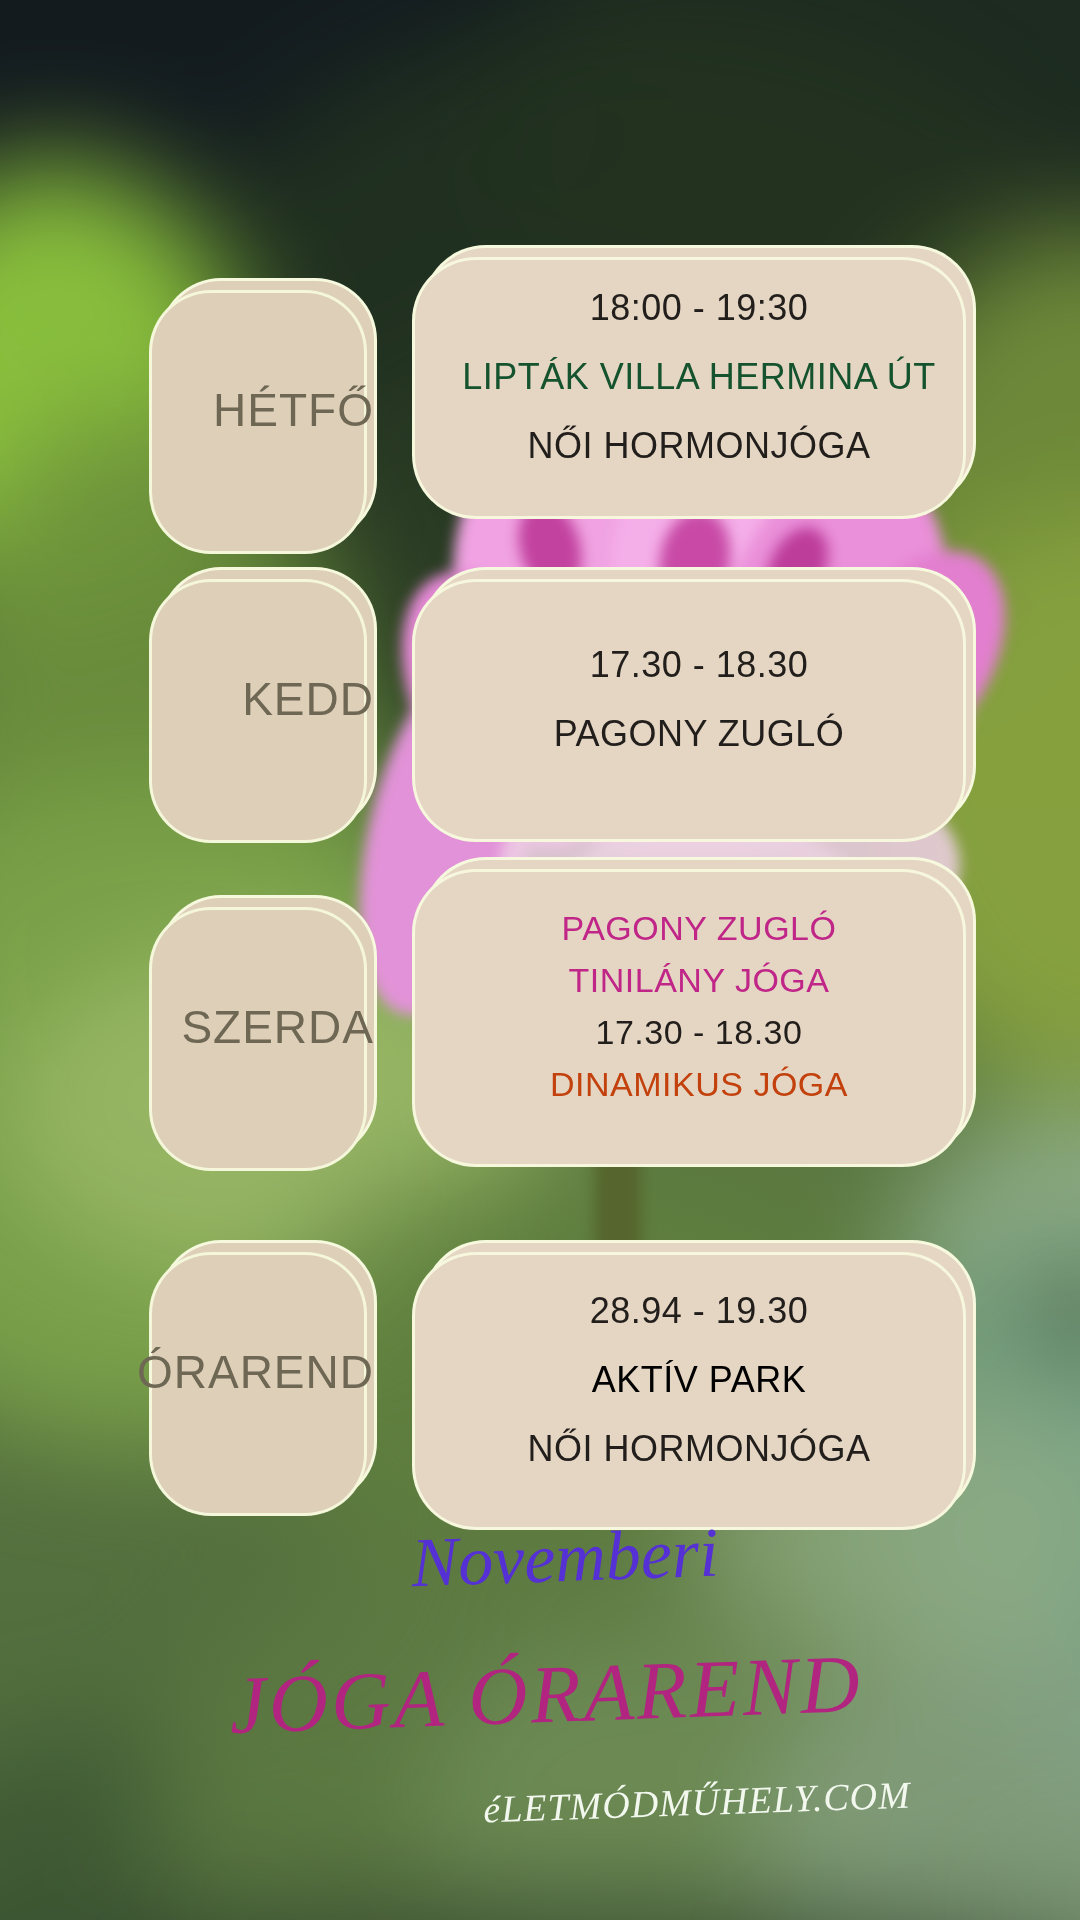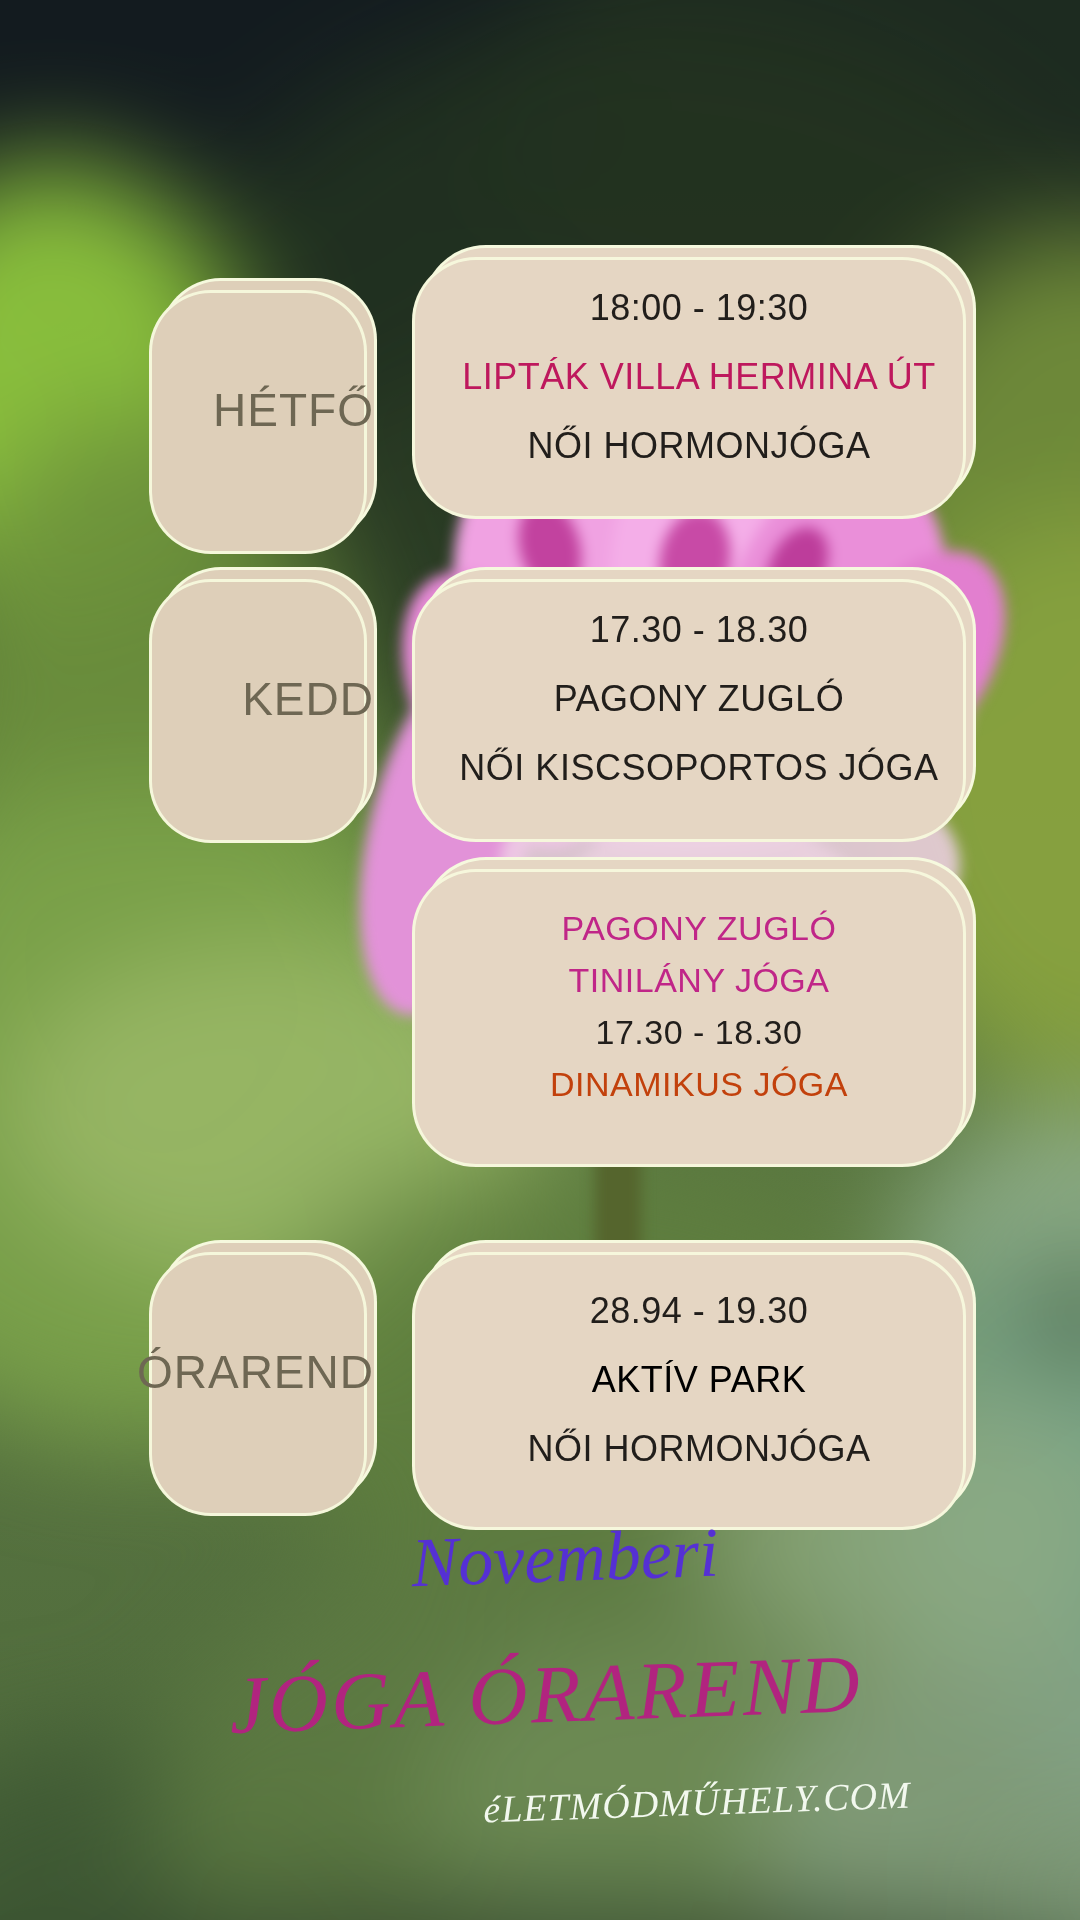--- a/index.html
+++ b/index.html
@@ -112,33 +112,35 @@
       <div class="petal pPale2"></div>
       <div class="petal stem"></div>
     </div>
   </div>
 
   <div class="daybox db1">
     <span class="day">HÉTFŐ</span>
   </div>
   <div class="card c1">
       <div class="line" style="color: rgb(33, 30, 27);">18:00 - 19:30</div>
-      <div class="line" style="color: #be185d;">LIPTÁK VILLA HERMINA ÚT</div>
+      <div class="line" style="color: #14532d;">LIPTÁK VILLA HERMINA ÚT</div>
       <div class="line" style="color: rgb(33, 30, 27);">NŐI HORMONJÓGA</div>
     </div>
 
   <div class="daybox db2">
     <span class="day">KEDD</span>
   </div>
   <div class="card c2">
       <div class="line" style="color: rgb(33, 30, 27);">17.30 - 18.30</div>
       <div class="line" style="color: rgb(33, 30, 27);">PAGONY ZUGLÓ</div>
-      <div class="line" style="color: rgb(33, 30, 27);">NŐI KISCSOPORTOS JÓGA</div>
     </div>
 
+  <div class="daybox db3">
+    <span class="day">SZERDA</span>
+  </div>
   <div class="card c3">
       <div class="line" style="color: rgb(192, 38, 136);">PAGONY ZUGLÓ</div>
       <div class="line" style="color: rgb(192, 38, 136);">TINILÁNY JÓGA</div>
       <div class="line" style="color: rgb(33, 30, 27);">17.30 - 18.30</div>
       <div class="line" style="color: #c2410c;">DINAMIKUS JÓGA</div>
     </div>
 
   <div class="daybox db4">
     <span class="day">ÓRAREND</span>
   </div>

